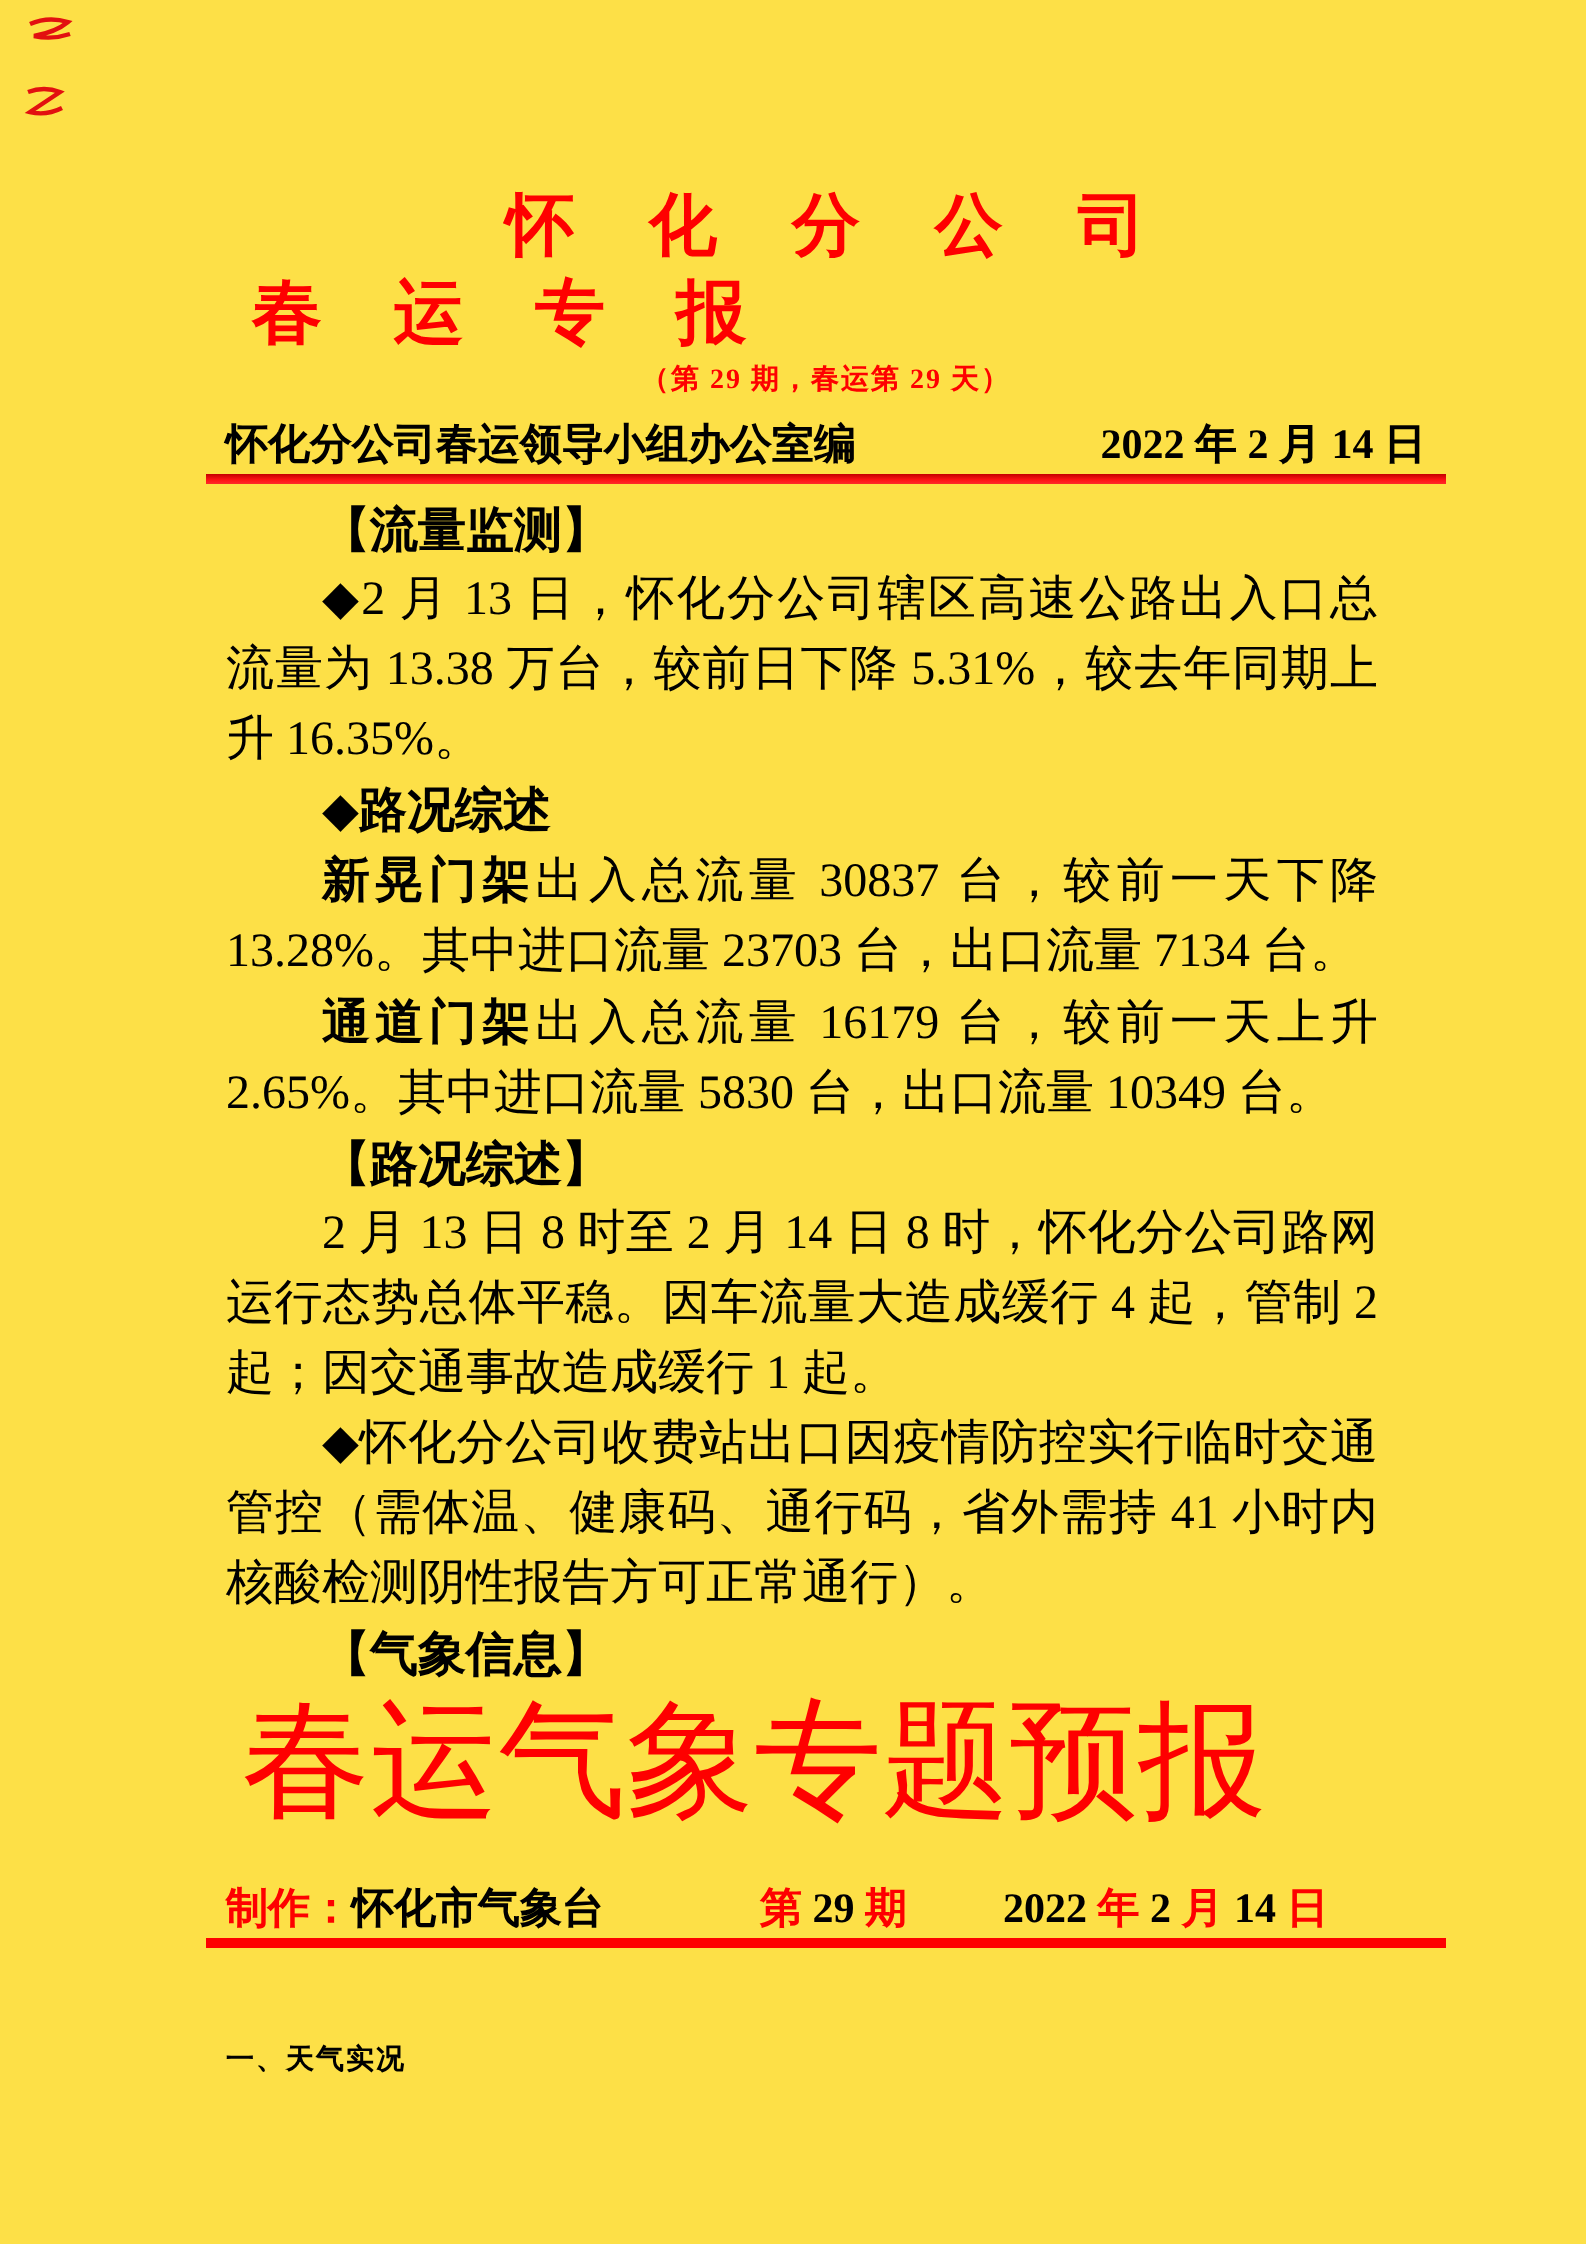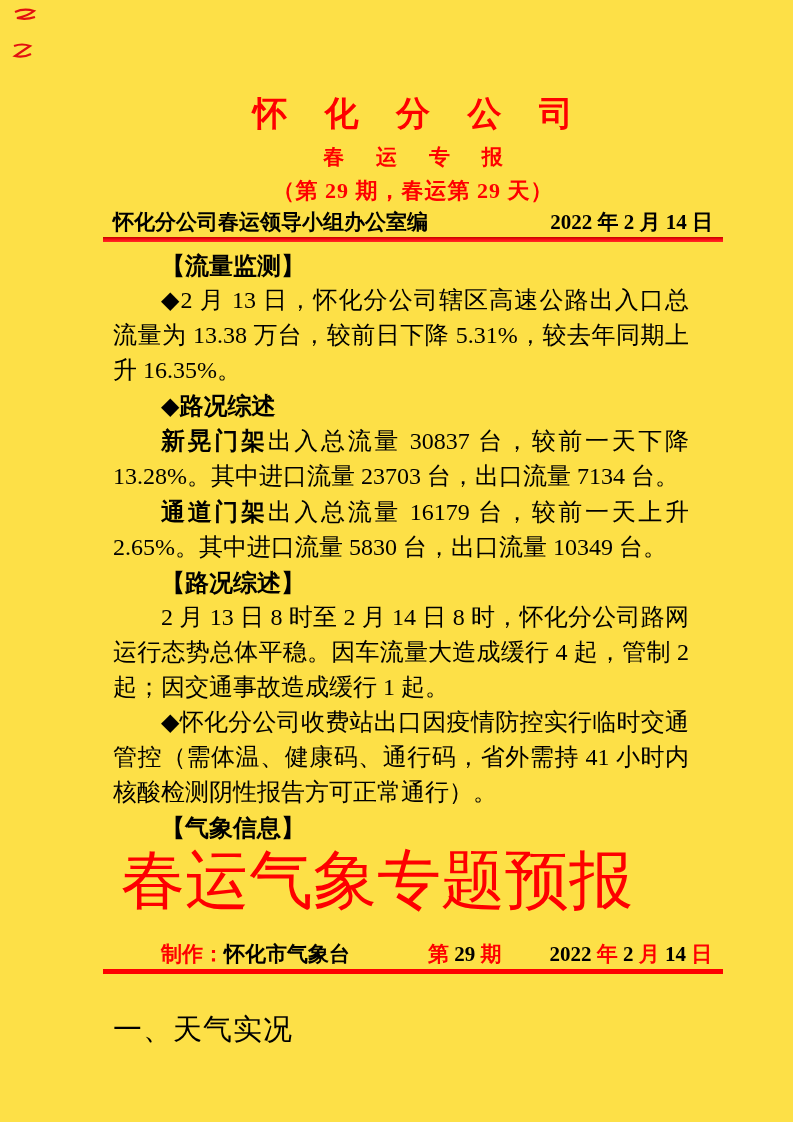--- a/index.html
+++ b/index.html
@@ -15,28 +15,28 @@
   .corner-marks { position:absolute; left:10px; top:4px; width:40px; height:60px; }
 
   
   .title1 {
     margin-top:94px; text-align:center; color:var(--red);
     font-family:"Liberation Sans","DejaVu Sans",sans-serif;
     font-size:34px; line-height:38px; font-weight:bold; letter-spacing:14px;
     text-indent:14px; white-space:nowrap;
   }
   .title2 {
-    margin-top:8px; text-align:center; color:var(--red);
+    margin-top:8px; text-align:left; color:var(--red);
     font-family:"Liberation Sans","DejaVu Sans",sans-serif;
-    font-size:21px; line-height:34px; font-weight:bold; letter-spacing:13px;
+    font-size:35px; line-height:34px; font-weight:bold; letter-spacing:13px;
     text-indent:13px; white-space:nowrap;
   }
   .issue-line {
     margin-top:4px; text-align:center; color:var(--red);
-    font-size:22px; line-height:26px; font-weight:bold; letter-spacing:1px;
+    font-size:14px; line-height:26px; font-weight:bold; letter-spacing:1px;
   }
   .masthead {
     display:flex; justify-content:space-between; align-items:flex-start;
     margin-top:5px; font-size:21px; line-height:26px; font-weight:bold;
     white-space:nowrap;
     gap:44px;
   }
   .masthead .date { font-weight:600; }
   .rule-red {
     height:5px; margin-top:2px; margin-left:-10px; width:620px;
@@ -57,32 +57,32 @@
     font-family:"Liberation Sans","DejaVu Sans",sans-serif; font-weight:bold;
   }
 
   
   .weather-banner {
     margin-top:0px; margin-left:8px; color:var(--red);
     font-size:64px; line-height:72px; white-space:nowrap; font-weight:normal;
   }
   .weather-meta {
     display:flex; margin-top:24px; font-size:21px; line-height:26px;
-    font-weight:bold; white-space:nowrap;margin-left:48px;
+    font-weight:bold; white-space:nowrap;
   }
   .weather-meta .grp2 { margin-left:78px; }
   .weather-meta .grp3 { margin-left:48px; }
   .red { color:var(--red); }
   .blk { color:#000; }
   .rule-red2 {
     height:5px; margin-top:2px; margin-left:-10px; width:620px;
     background:#fe0000;
   }
   .section-hdg {
-    margin-top:42px; font-size:29px; line-height:26px; font-weight:normal;
+    margin-top:42px; font-size:14px; line-height:26px; font-weight:bold;
     font-family:"Liberation Sans","DejaVu Sans",sans-serif; letter-spacing:1px;
   }
 </style>
 </head>
 <body>
 
 <div class="page">
 
   <svg class="corner-marks" viewBox="0 0 40 60" xmlns="http://www.w3.org/2000/svg" aria-hidden="true">
     <path d="M5 8 Q14 4 24 7 Q18 12 7 14 Q16 16 25 13" fill="none" stroke="#e21010" stroke-width="2.2"></path>

